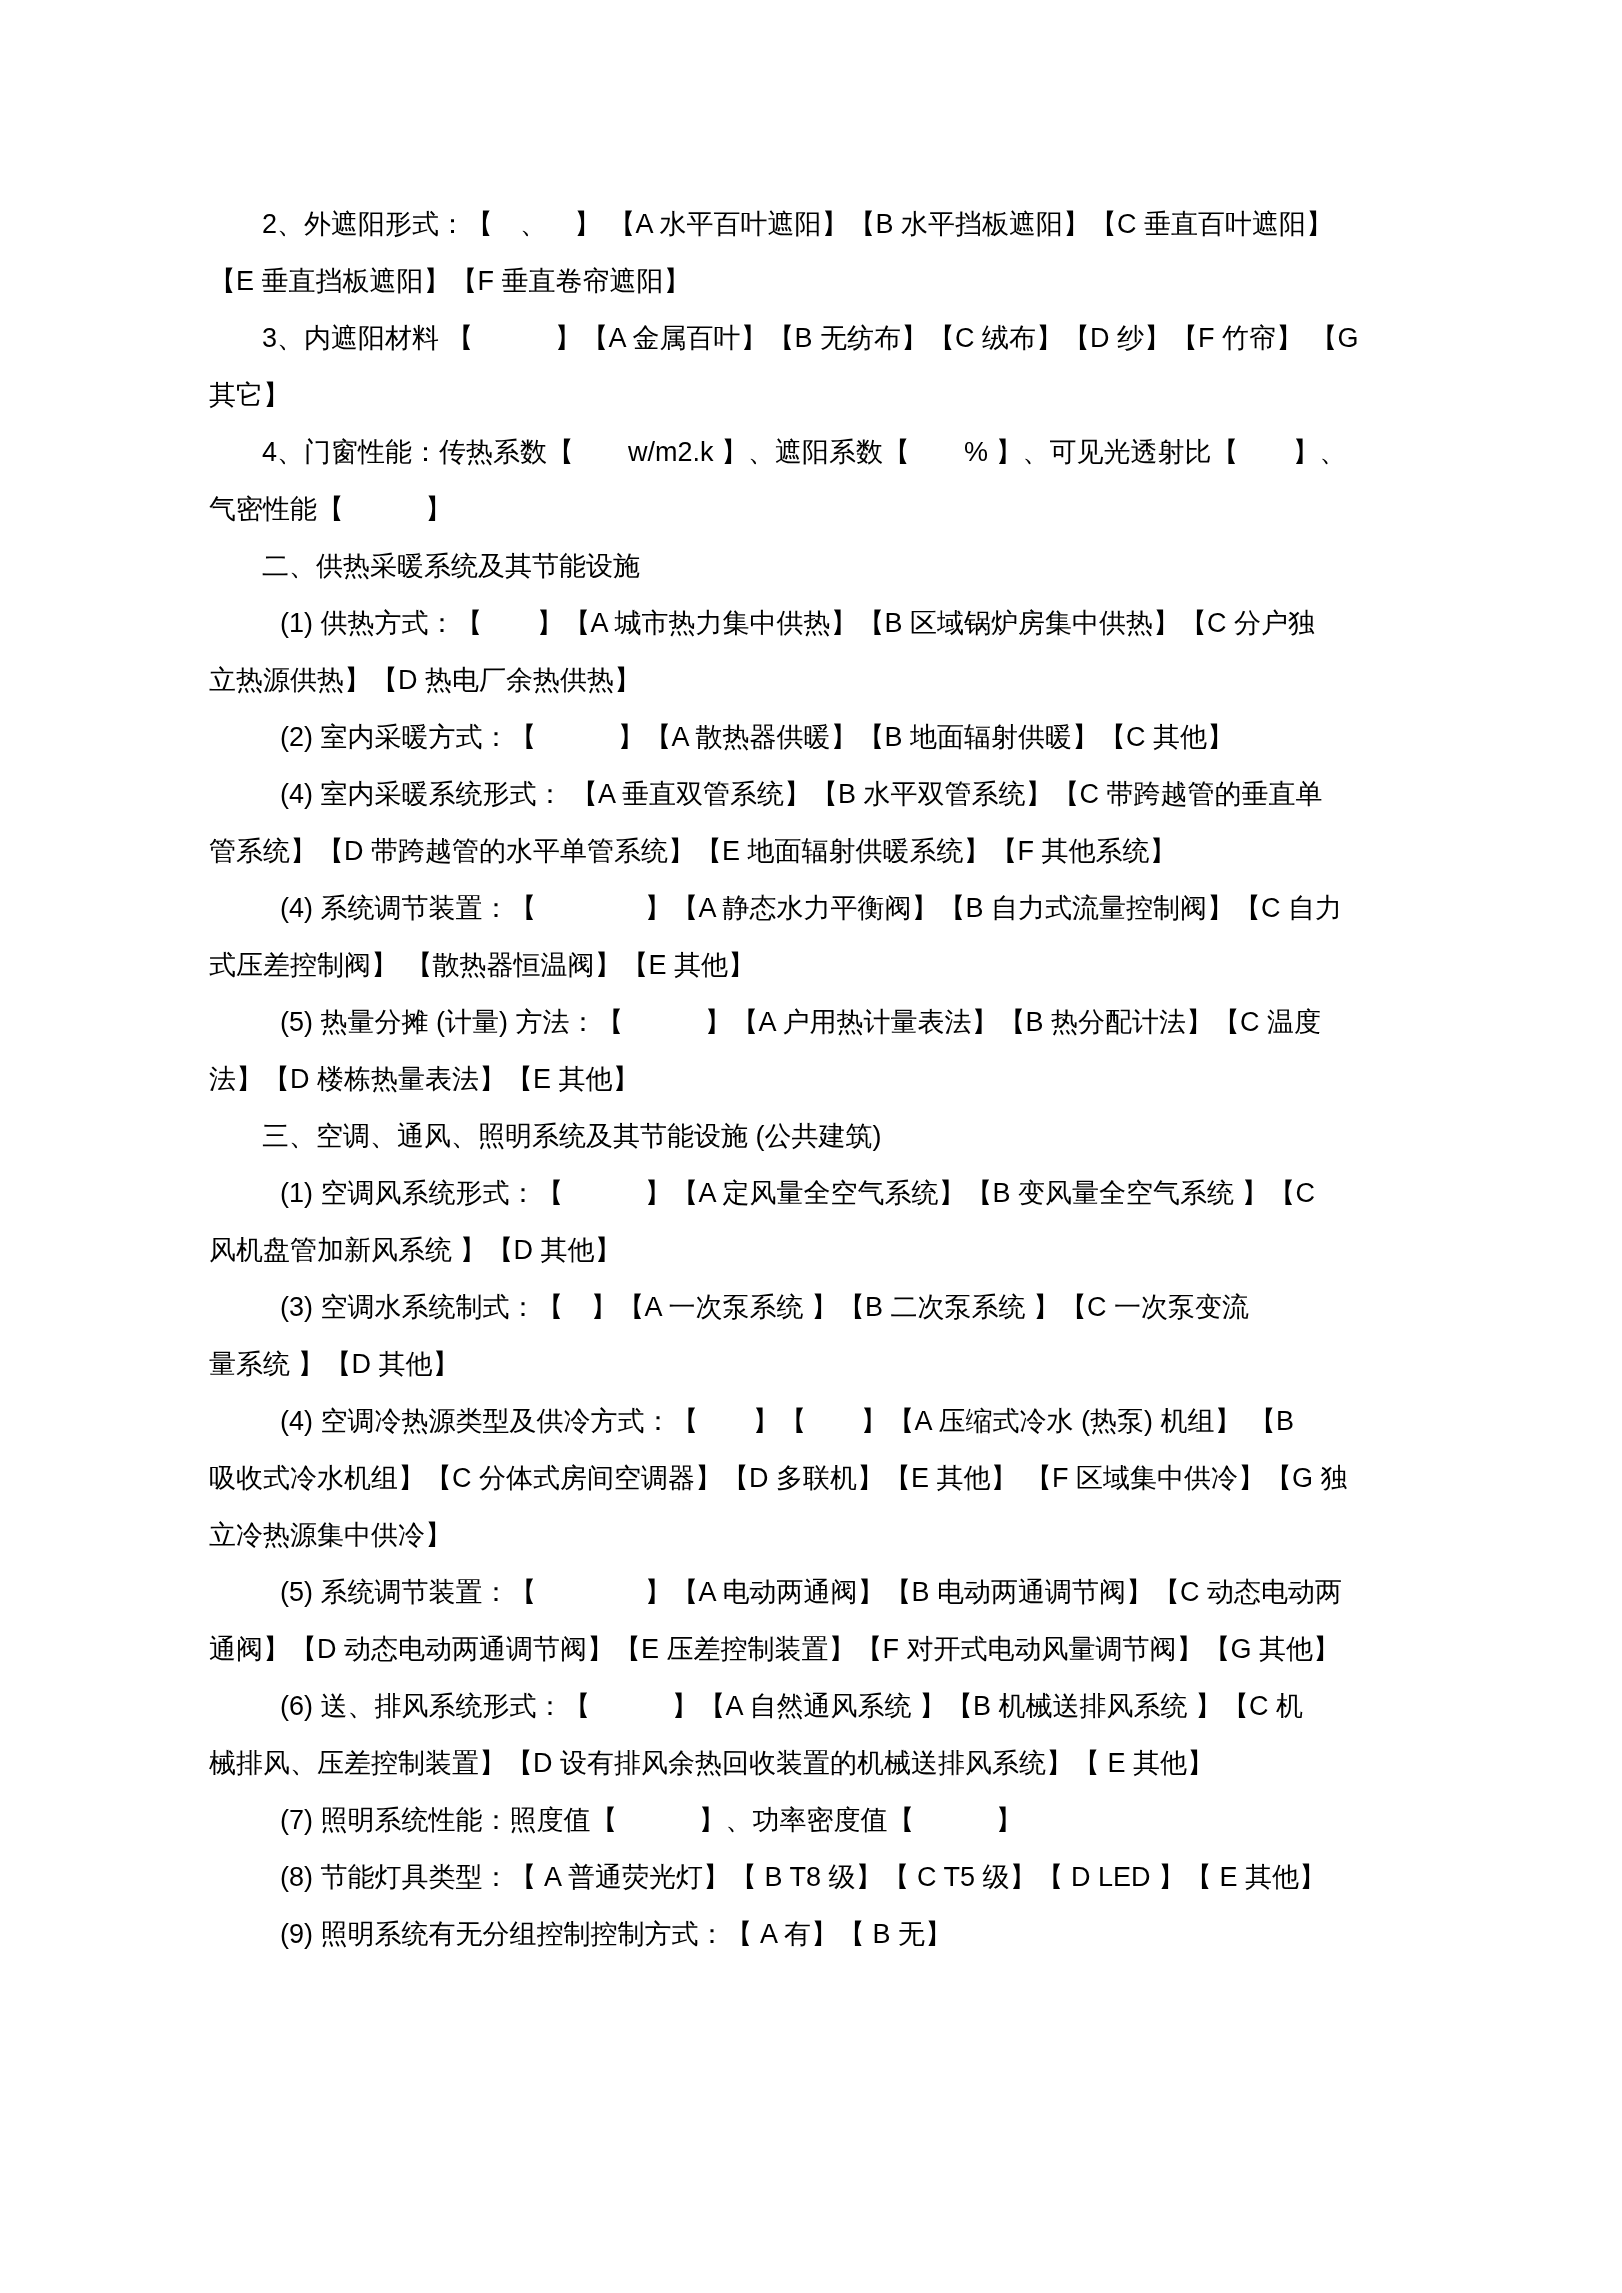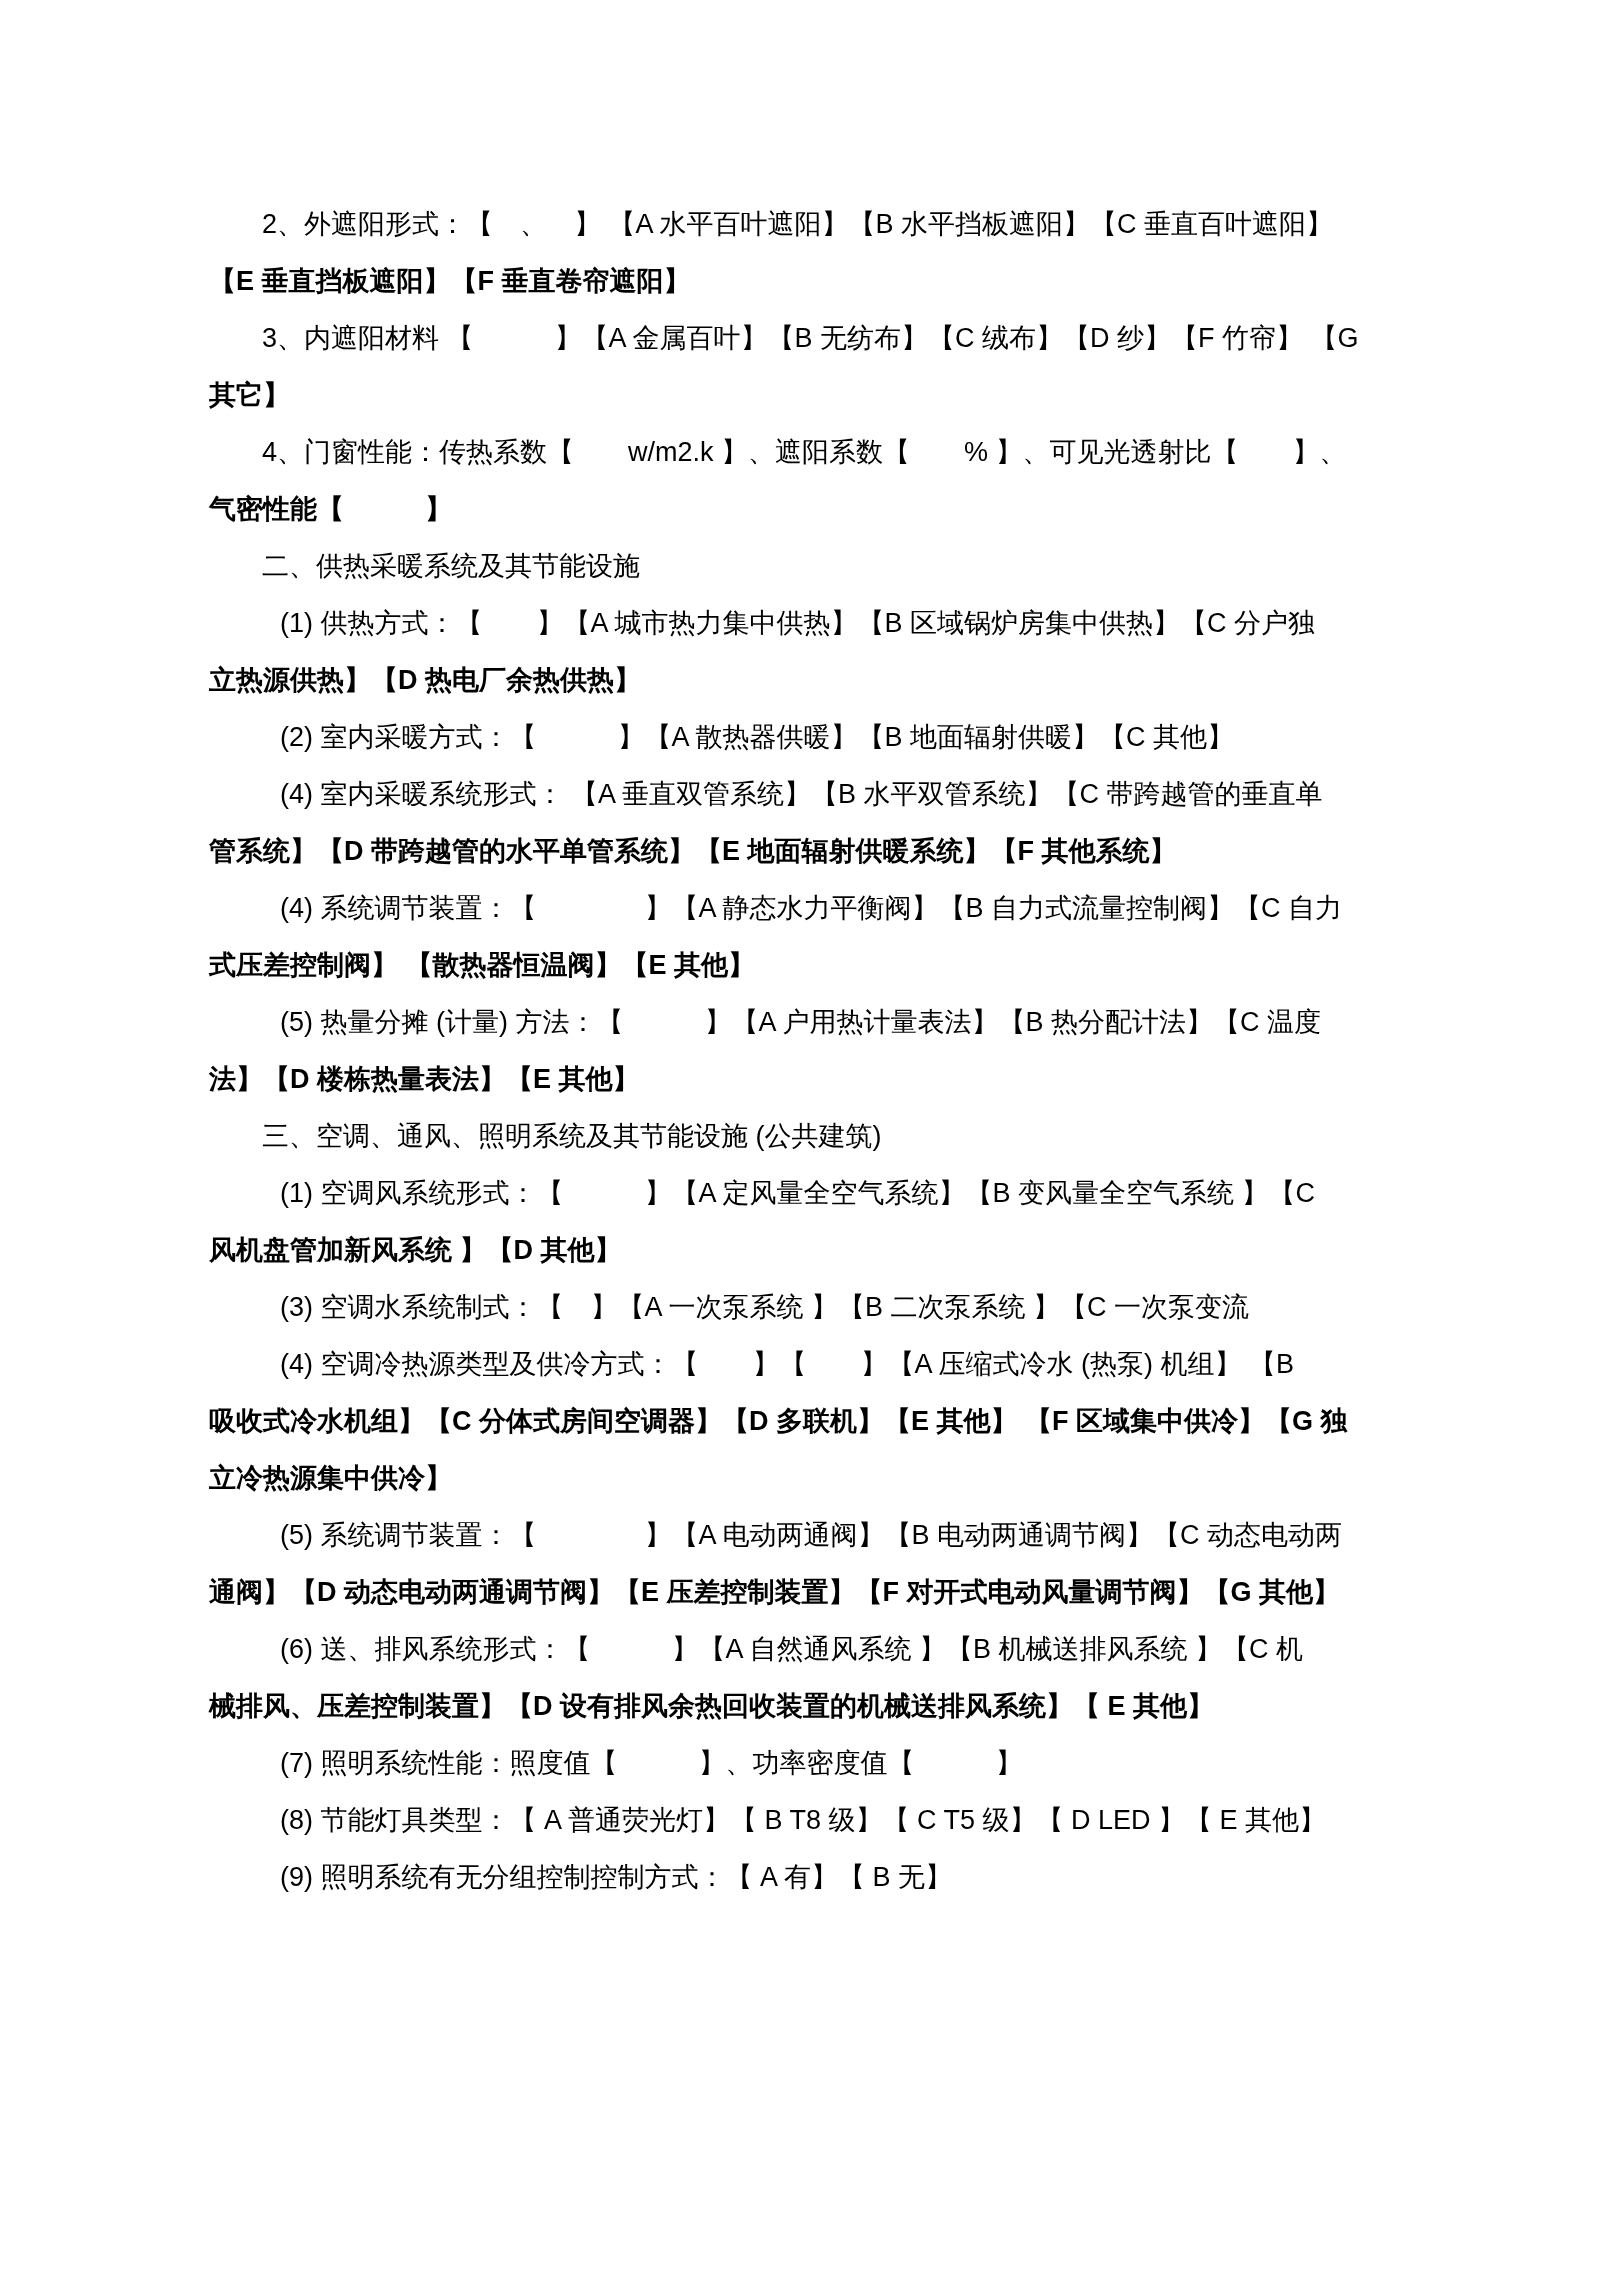--- a/index.html
+++ b/index.html
@@ -26,21 +26,21 @@
     width: 1273px;
   }
   .ln {
     height: 57px;
     line-height: 57px;
     font-size: 27px;
     color: #000000;
     white-space: nowrap;
     letter-spacing: 0px;
   }
-  .i0 { padding-left: 0; font-weight: bold; }
+  .i0 { padding-left: 0; }
   .i1 { padding-left: 53px; }
   .i2 { padding-left: 71px; }
 </style>
 </head>
 <body>
 
 <div class="page">
   <div class="doc">
     <div class="ln i1">2、外遮阳形式：【　、　】 【A 水平百叶遮阳】【B 水平挡板遮阳】【C 垂直百叶遮阳】</div>
     <div class="ln i0">【E 垂直挡板遮阳】【F 垂直卷帘遮阳】</div>
@@ -55,20 +55,21 @@
     <div class="ln i2">(4) 室内采暖系统形式： 【A 垂直双管系统】【B 水平双管系统】【C 带跨越管的垂直单</div>
     <div class="ln i0">管系统】【D 带跨越管的水平单管系统】【E 地面辐射供暖系统】【F 其他系统】</div>
     <div class="ln i2">(4) 系统调节装置：【　　　　】【A 静态水力平衡阀】【B 自力式流量控制阀】【C 自力</div>
     <div class="ln i0">式压差控制阀】 【散热器恒温阀】【E 其他】</div>
     <div class="ln i2">(5) 热量分摊 (计量) 方法：【　　　】【A 户用热计量表法】【B 热分配计法】【C 温度</div>
     <div class="ln i0">法】【D 楼栋热量表法】【E 其他】</div>
     <div class="ln i1">三、空调、通风、照明系统及其节能设施 (公共建筑)</div>
     <div class="ln i2">(1) 空调风系统形式：【　　　】【A 定风量全空气系统】【B 变风量全空气系统 】【C</div>
     <div class="ln i0">风机盘管加新风系统 】【D 其他】</div>
     <div class="ln i2">(3) 空调水系统制式：【　】【A 一次泵系统 】【B 二次泵系统 】【C 一次泵变流</div>
+    <div class="ln i0">量系统 】【D 其他】</div>
     <div class="ln i2">(4) 空调冷热源类型及供冷方式：【　　】【　　】【A 压缩式冷水 (热泵) 机组】 【B</div>
     <div class="ln i0">吸收式冷水机组】【C 分体式房间空调器】【D 多联机】【E 其他】 【F 区域集中供冷】【G 独</div>
     <div class="ln i0">立冷热源集中供冷】</div>
     <div class="ln i2">(5) 系统调节装置：【　　　　】【A 电动两通阀】【B 电动两通调节阀】【C 动态电动两</div>
     <div class="ln i0">通阀】【D 动态电动两通调节阀】【E 压差控制装置】【F 对开式电动风量调节阀】【G 其他】</div>
     <div class="ln i2">(6) 送、排风系统形式：【　　　】【A 自然通风系统 】【B 机械送排风系统 】【C  机</div>
     <div class="ln i0">械排风、压差控制装置】【D 设有排风余热回收装置的机械送排风系统】【 E 其他】</div>
     <div class="ln i2">(7) 照明系统性能：照度值【　　　】、功率密度值【　　　】</div>
     <div class="ln i2">(8) 节能灯具类型：【 A 普通荧光灯】【 B T8 级】【 C T5 级】【 D LED 】【 E 其他】</div>
     <div class="ln i2">(9) 照明系统有无分组控制控制方式：【 A 有】【 B 无】</div>

